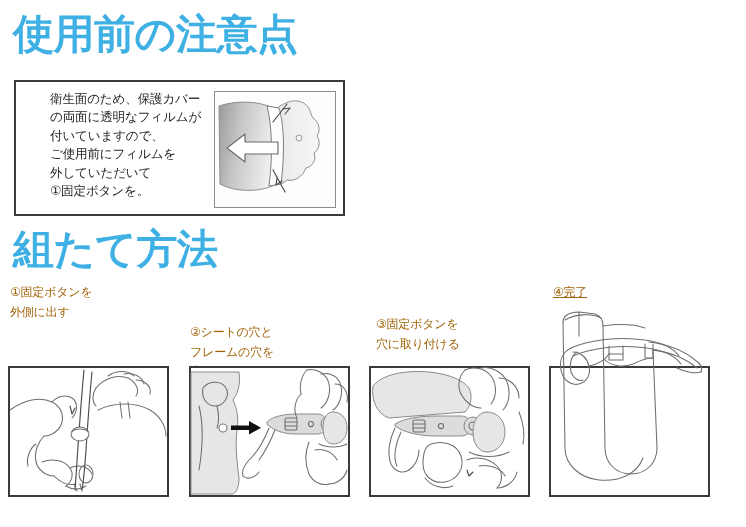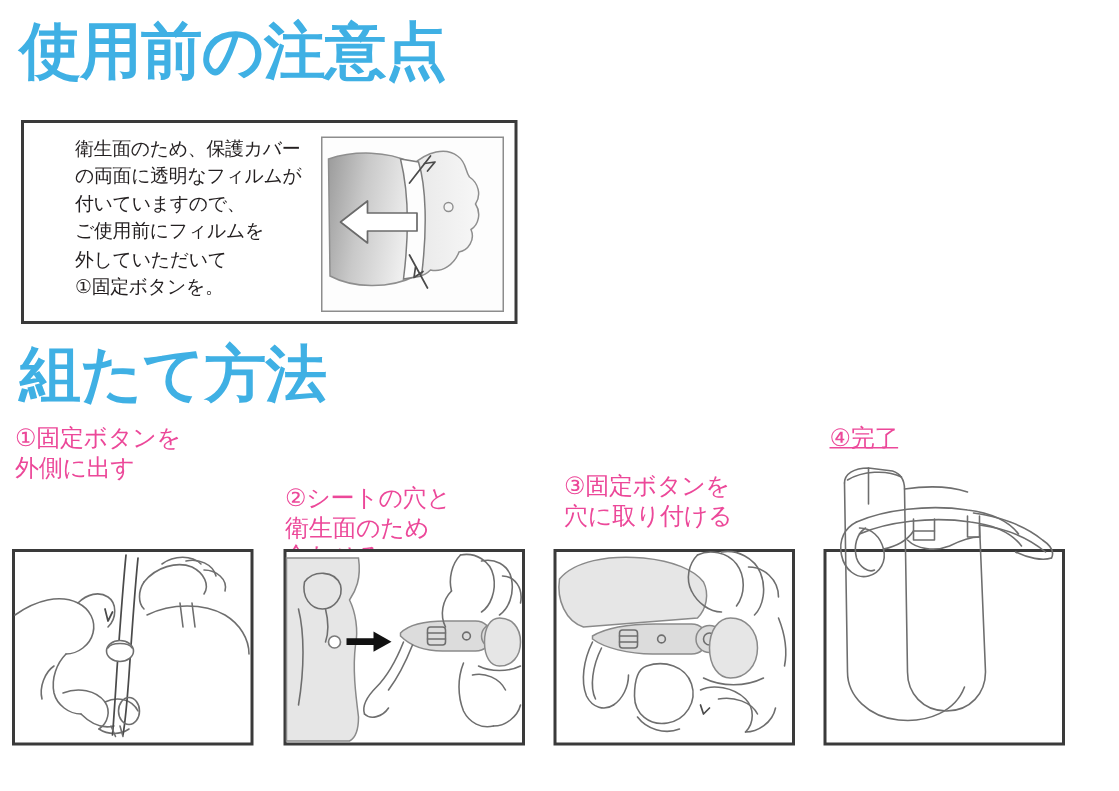--- a/index.html
+++ b/index.html
@@ -30,22 +30,22 @@
     margin-left:28px;
   }
   #notice-text div{white-space:nowrap;}
   #notice-figure{
     position:absolute;right:7px;top:9px;width:120px;height:115px;
     border:1px solid #8d8d8d;background:#fdfdfd;overflow:hidden;
   }
 
   
   .step-label{
-    position:absolute;font-size:16px;line-height:19.5px;
-    color:#ec4899;letter-spacing:-0.2px;white-space:nowrap;
+    position:absolute;font-size:12px;line-height:19.5px;
+    color:#a16207;letter-spacing:-0.2px;white-space:nowrap;
   }
   .step-label div{white-space:nowrap;}
   #step-label-1{left:10px;top:283px;}
   #step-label-2{left:190px;top:283px;margin-top:40px;}
   #step-label-3{left:376px;top:283px;margin-top:32px;}
   #step-label-4{left:553px;top:283px;text-decoration:underline;}
 
   
   .panel{
     position:absolute;top:366px;width:161px;height:131px;
@@ -124,21 +124,21 @@
 
   <div class="heading" id="heading-2">組たて方法</div>
 
   <div class="step-label" id="step-label-1">
     <div>①固定ボタンを</div>
     <div>外側に出す</div>
   </div>
 
   <div class="step-label" id="step-label-2">
     <div>②シートの穴と</div>
-    <div>衛生面のため</div>
+    <div>フレームの穴を</div>
     <div>合わせる</div>
   </div>
 
   <div class="step-label" id="step-label-3">
     <div>③固定ボタンを</div>
     <div>穴に取り付ける</div>
   </div>
 
   <div class="step-label" id="step-label-4">
     <div>④完了</div>

